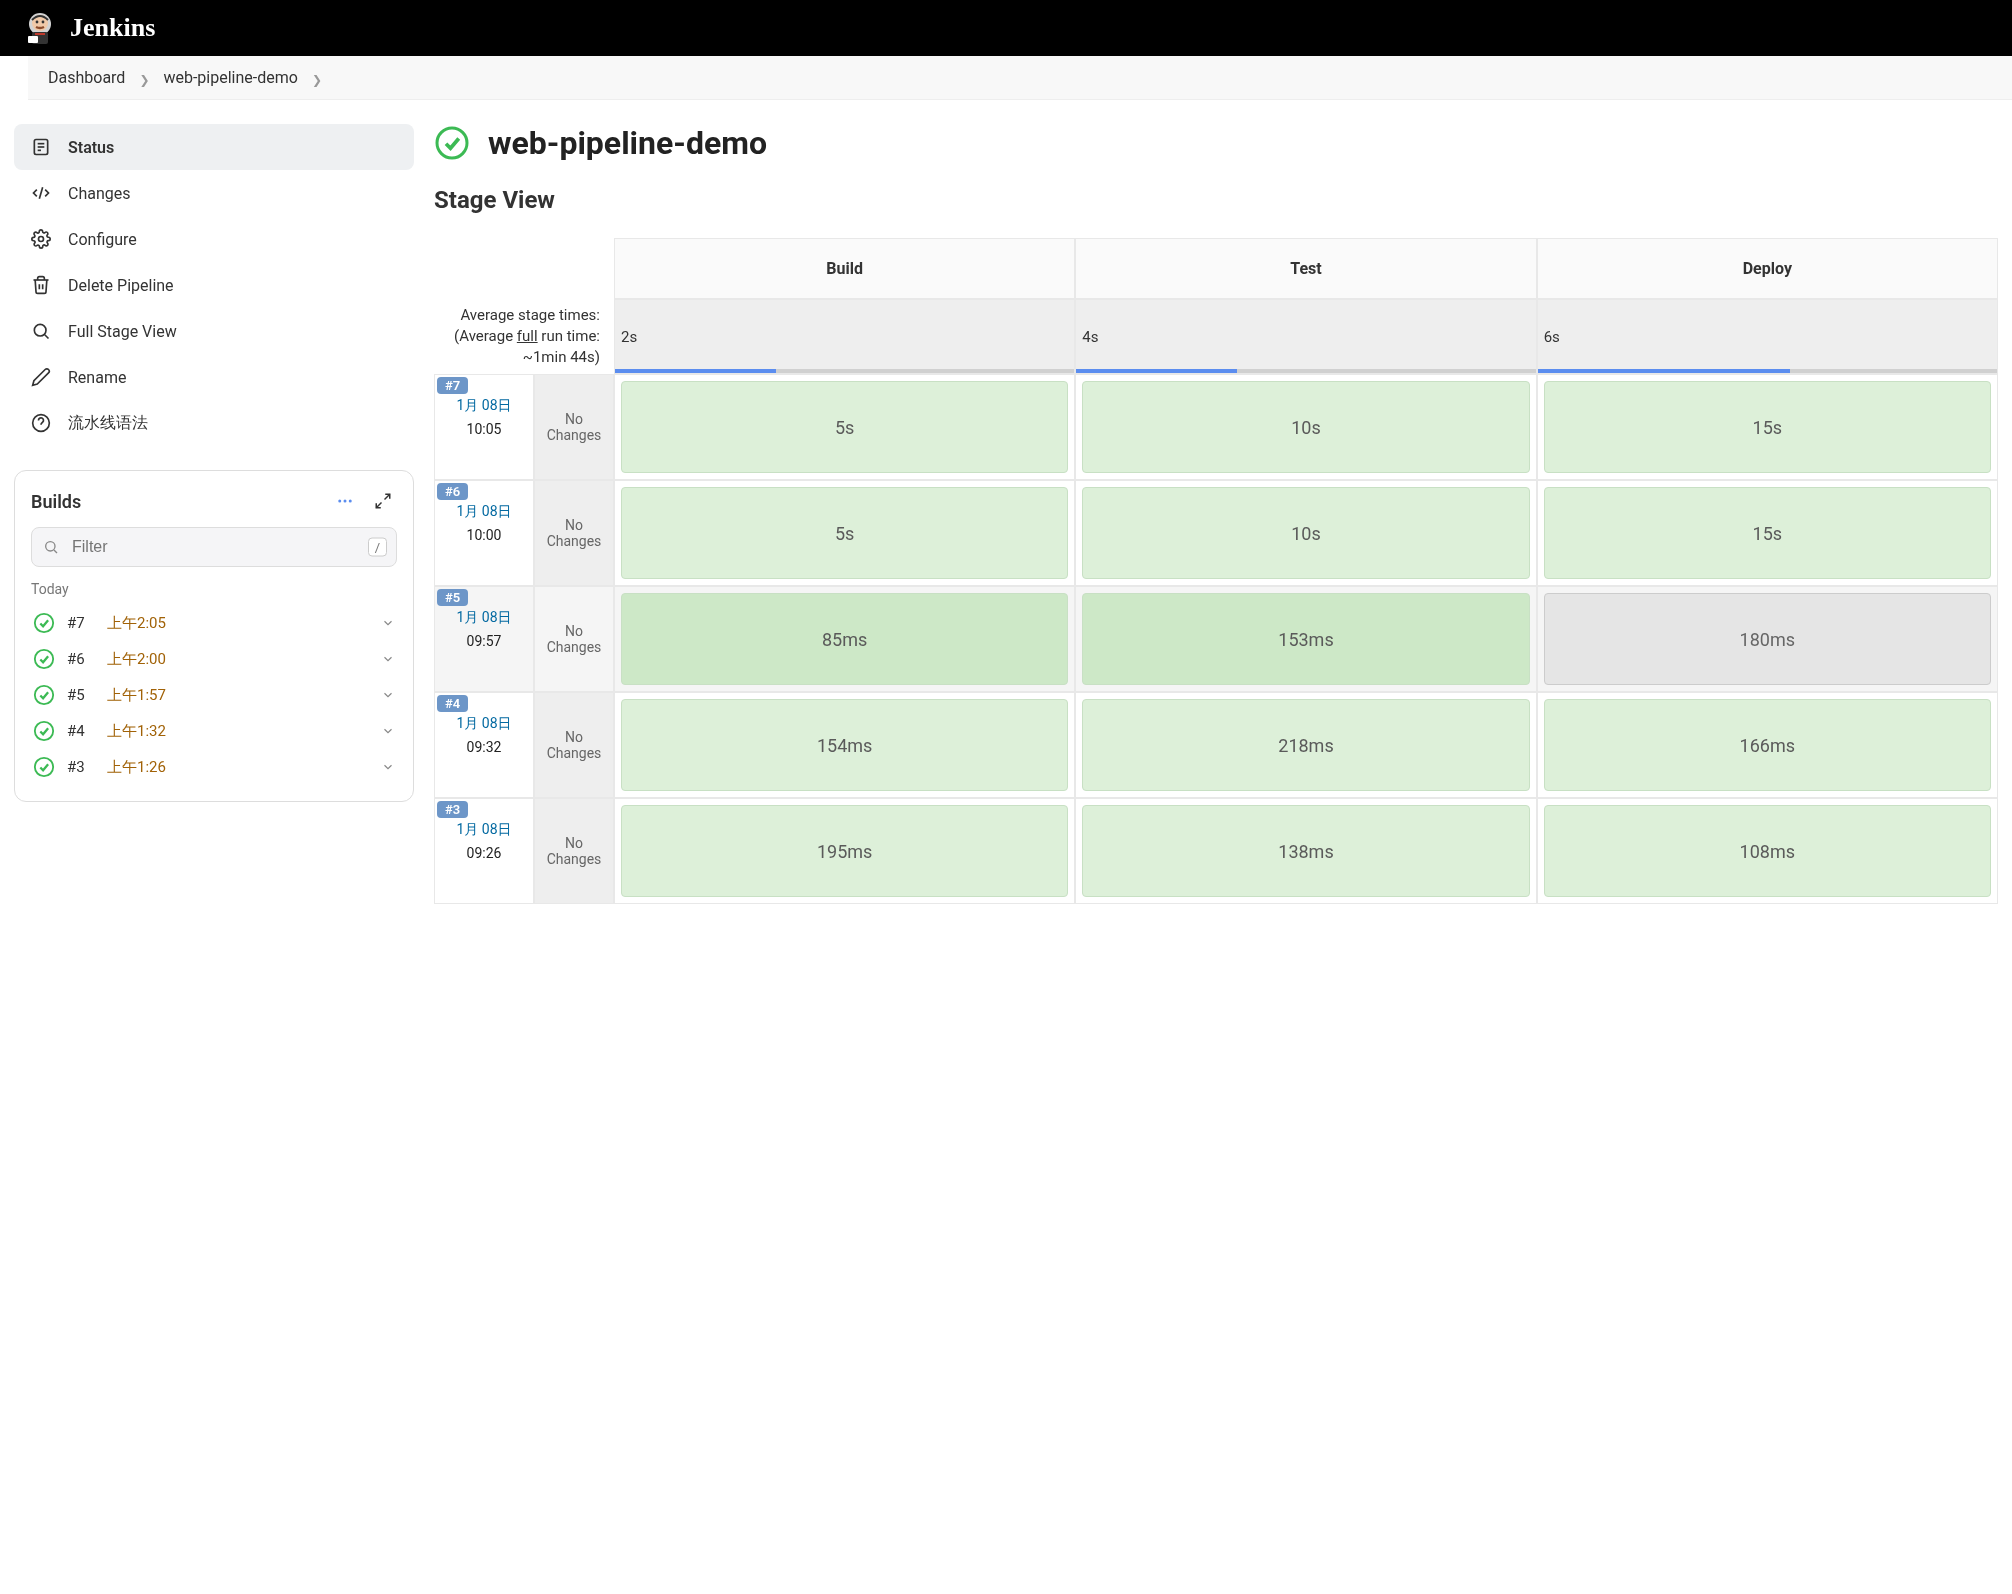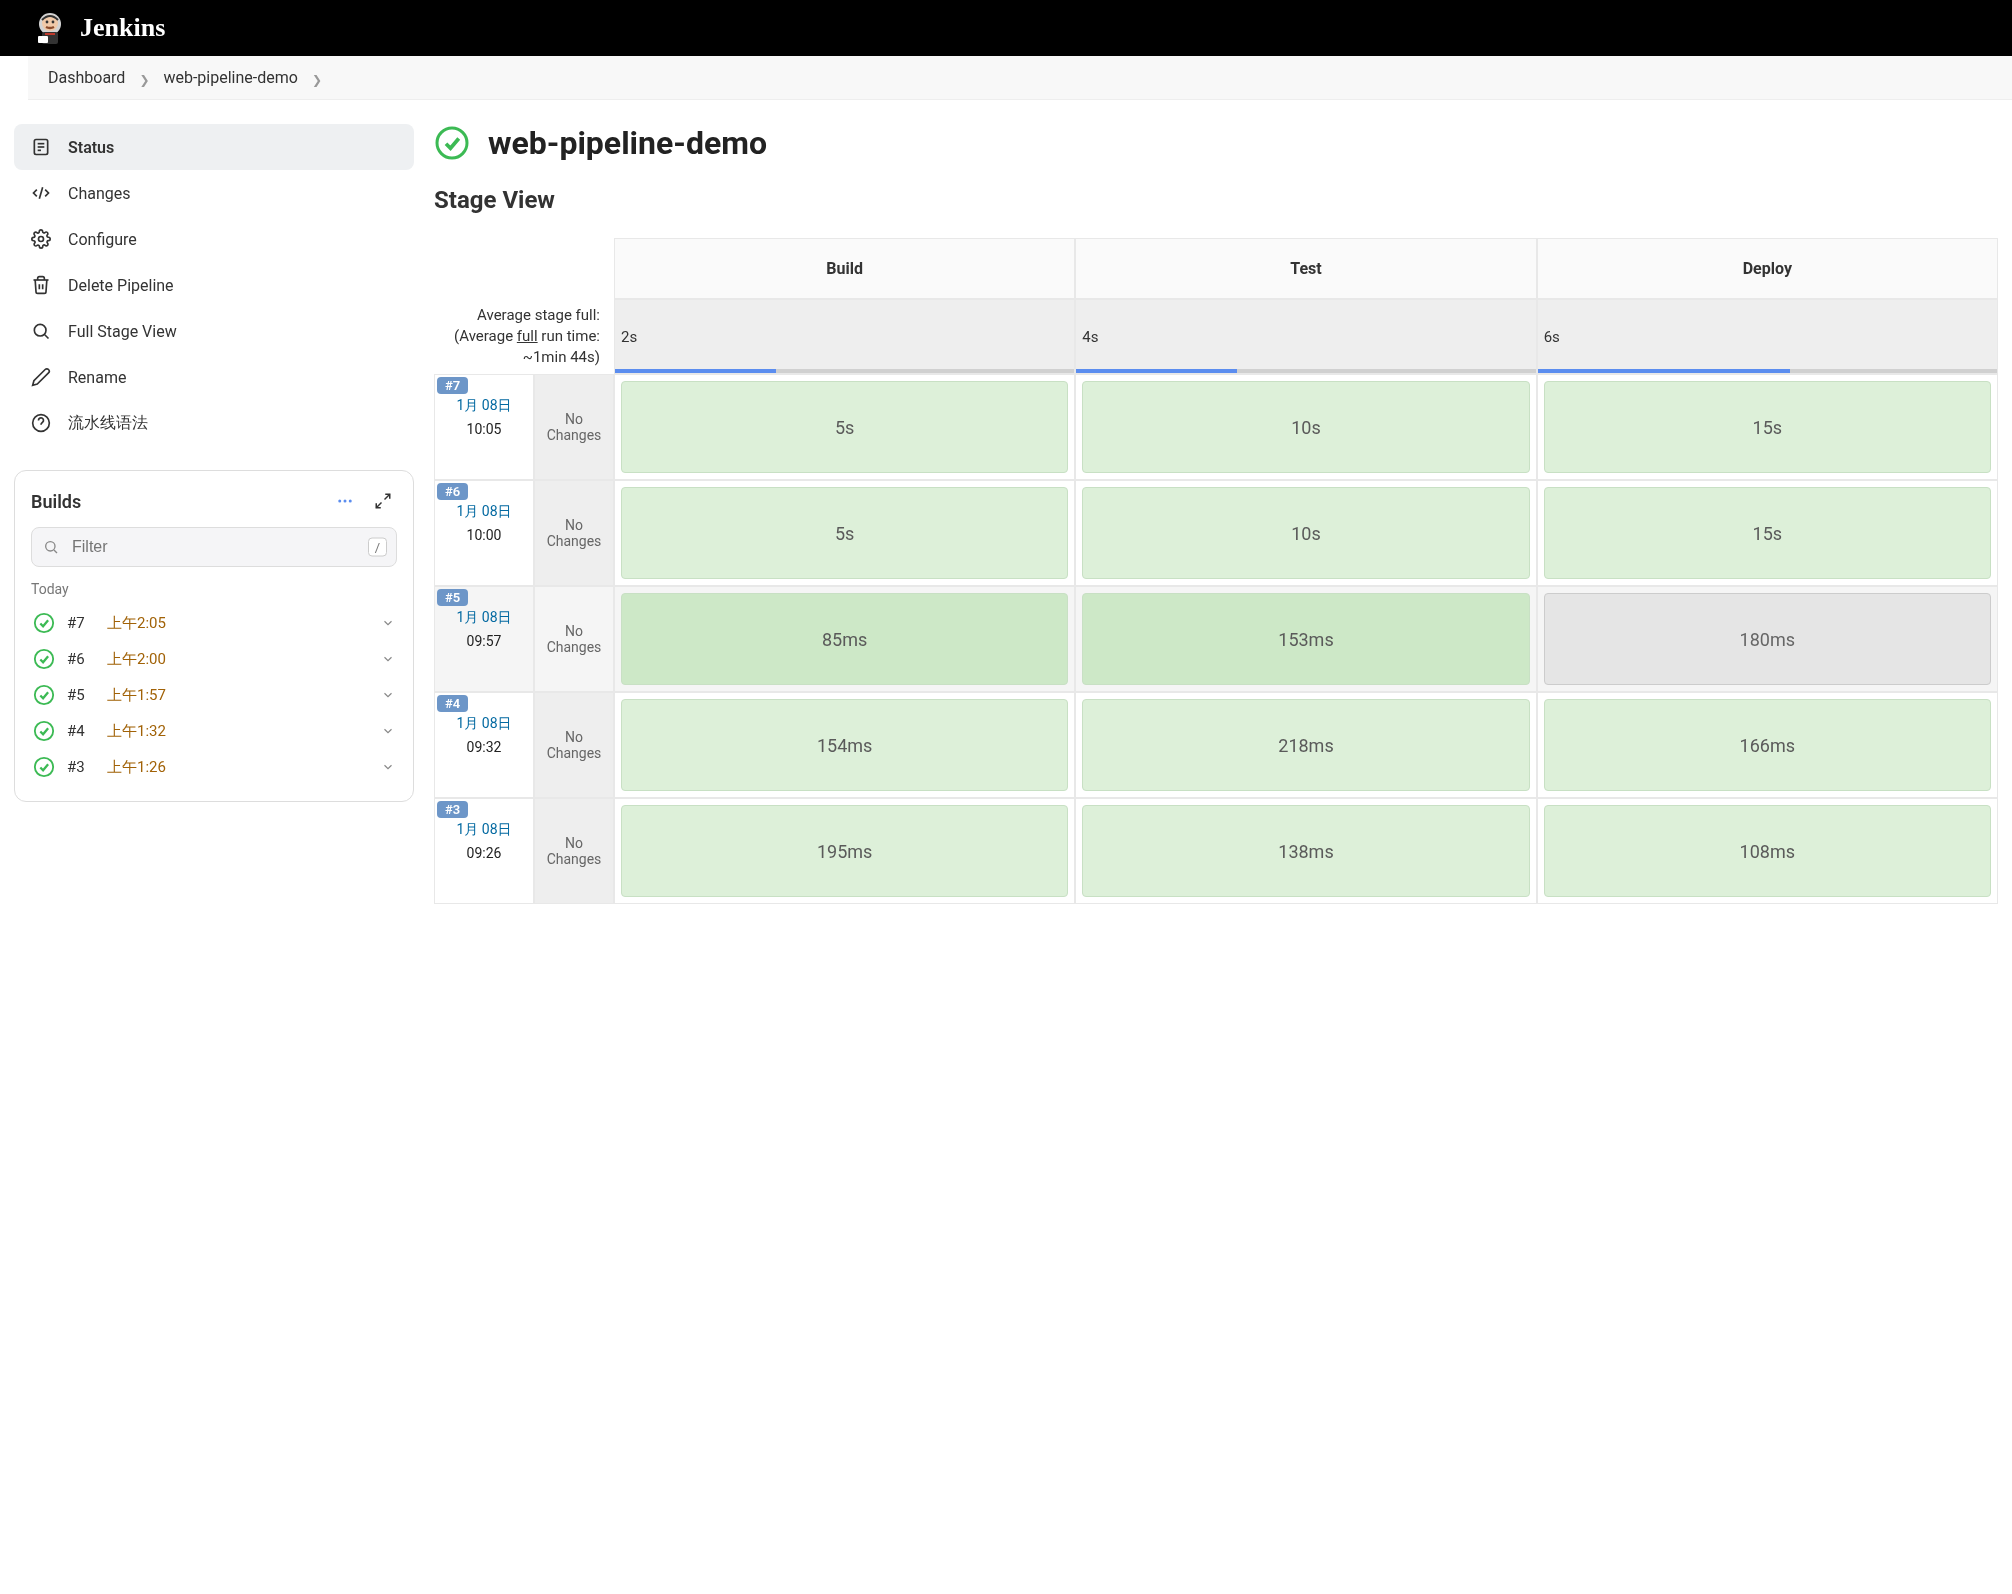--- a/index.html
+++ b/index.html
@@ -1,19 +1,19 @@
 <!DOCTYPE html>
 <html><head>
 <meta charset="utf-8">
 <style>
 * { box-sizing: border-box; margin: 0; padding: 0; }
 body { font-family: -apple-system, BlinkMacSystemFont, "Segoe UI", Roboto, Helvetica, Arial, sans-serif; background: #fff; color: #333; }
 
 
-.header { background: #000; height: 56px; display: flex; align-items: center; padding: 0 32px; }
+.header { background: #000; height: 56px; display: flex; align-items: center; padding: 0 22px; }
 .logo { display: flex; align-items: center; gap: 12px; }
 .logo-icon { width: 36px; height: 36px; }
 .logo-text { color: #fff; font-size: 26px; font-weight: bold; font-family: Georgia, serif; }
 
 
 .breadcrumb { display: flex; align-items: flex-end; gap: 14px; padding: 12px 20px; background: #f8f8f8; border-bottom: 1px solid #eee; font-size: 16px; margin-left: 28px; }
 .breadcrumb a { color: #333; text-decoration: none; cursor: pointer; }
 .breadcrumb .chev { color: #999; font-size: 12px; }
 
 
@@ -310,21 +310,21 @@
     <table class="stage-table">
       <tbody>
           <tr class="stage-header-row">
         <th class="spacer" colspan="2"></th>
         <th>Build</th>
         <th>Test</th>
         <th>Deploy</th>
       </tr>
       <tr class="avg-row">
         <td class="label" colspan="2">
-          <span>Average stage full:</span><br>
+          <span>Average stage times:</span><br>
           <span>(Average </span><span class="underline">full</span><span> run time: ~1min 44s)</span>
         </td>
         <td><span>2s</span><div class="avg-bar-bg"></div><div class="avg-bar" style="width:35%"></div></td>
         <td><span>4s</span><div class="avg-bar-bg"></div><div class="avg-bar" style="width:35%"></div></td>
         <td><span>6s</span><div class="avg-bar-bg"></div><div class="avg-bar" style="width:55%"></div></td>
       </tr>
       </tbody>
         <tbody id="runs-body">
           <tr class="run-row">
     <td class="info">

